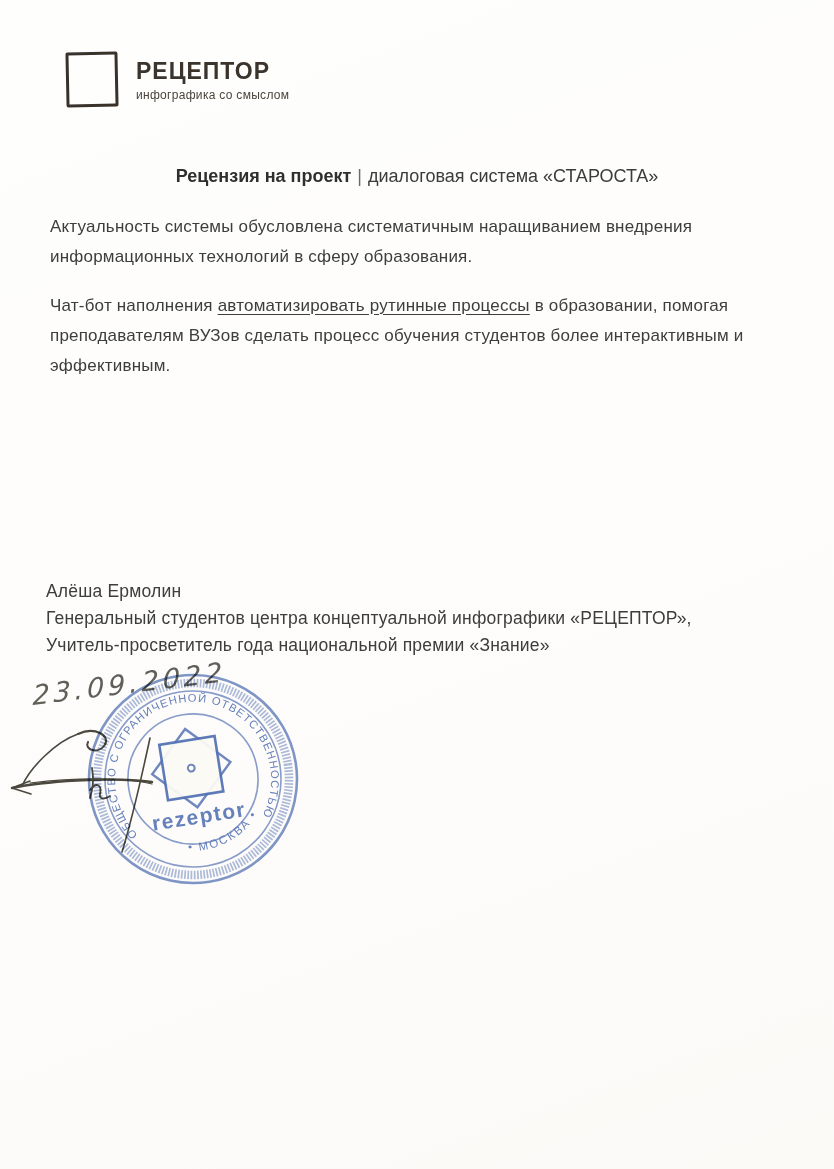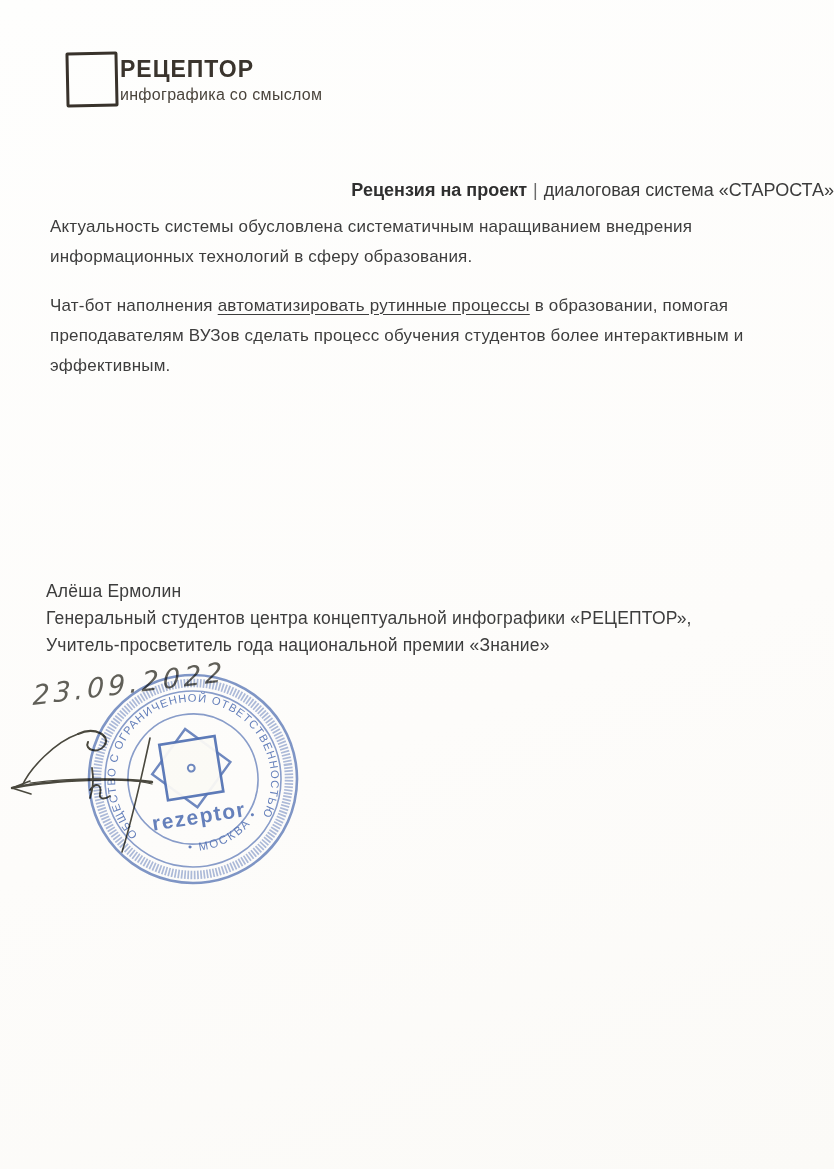--- a/index.html
+++ b/index.html
@@ -9,34 +9,34 @@
     background:#fefefd;
     color:#3b3b3b;
     position:relative;
     overflow:hidden;
   }
   .page {
     position:absolute; inset:0;
     background:linear-gradient(160deg,#fefefd 0%,#fdfcfa 60%,#fbfaf7 100%);
   }
   
-  .logo { position:absolute; left:66px; top:52px; display:flex; align-items:center; gap:2px; }
+  .logo { position:absolute; left:66px; top:52px; display:flex; align-items:center; gap:18px; }
   .logo-square {
     width:52px; height:55px;
     border:3px solid #38322b;
     border-radius:2px;
     transform:rotate(-1.2deg);
     background:transparent;
   }
   .logo-title { font-size:23px; font-weight:bold; color:#3a342d; letter-spacing:1px; }
-  .logo-sub { font-size:16px; color:#4a443c; margin-top:3px; letter-spacing:.3px; }
+  .logo-sub { font-size:12px; color:#4a443c; margin-top:3px; letter-spacing:.3px; }
   
   .doc-title {
-    position:absolute; left:0; right:0; top:180px;
-    text-align:right; font-size:18px; color:#3c3c3c;
+    position:absolute; left:0; right:0; top:166px;
+    text-align:center; font-size:18px; color:#3c3c3c;
   }
   .doc-title .b { font-weight:bold; color:#2f2f2f; }
   .doc-title .sep { color:#6b6b6b; padding:0 6px; }
   
   .body-text { position:absolute; left:50px; right:38px; top:212px; }
   .para {
     font-size:17px; line-height:30px; color:#3d3d3d;
     margin-bottom:19px; letter-spacing:.2px;
   }
   .para .u { text-decoration:underline; text-underline-offset:3px; }

